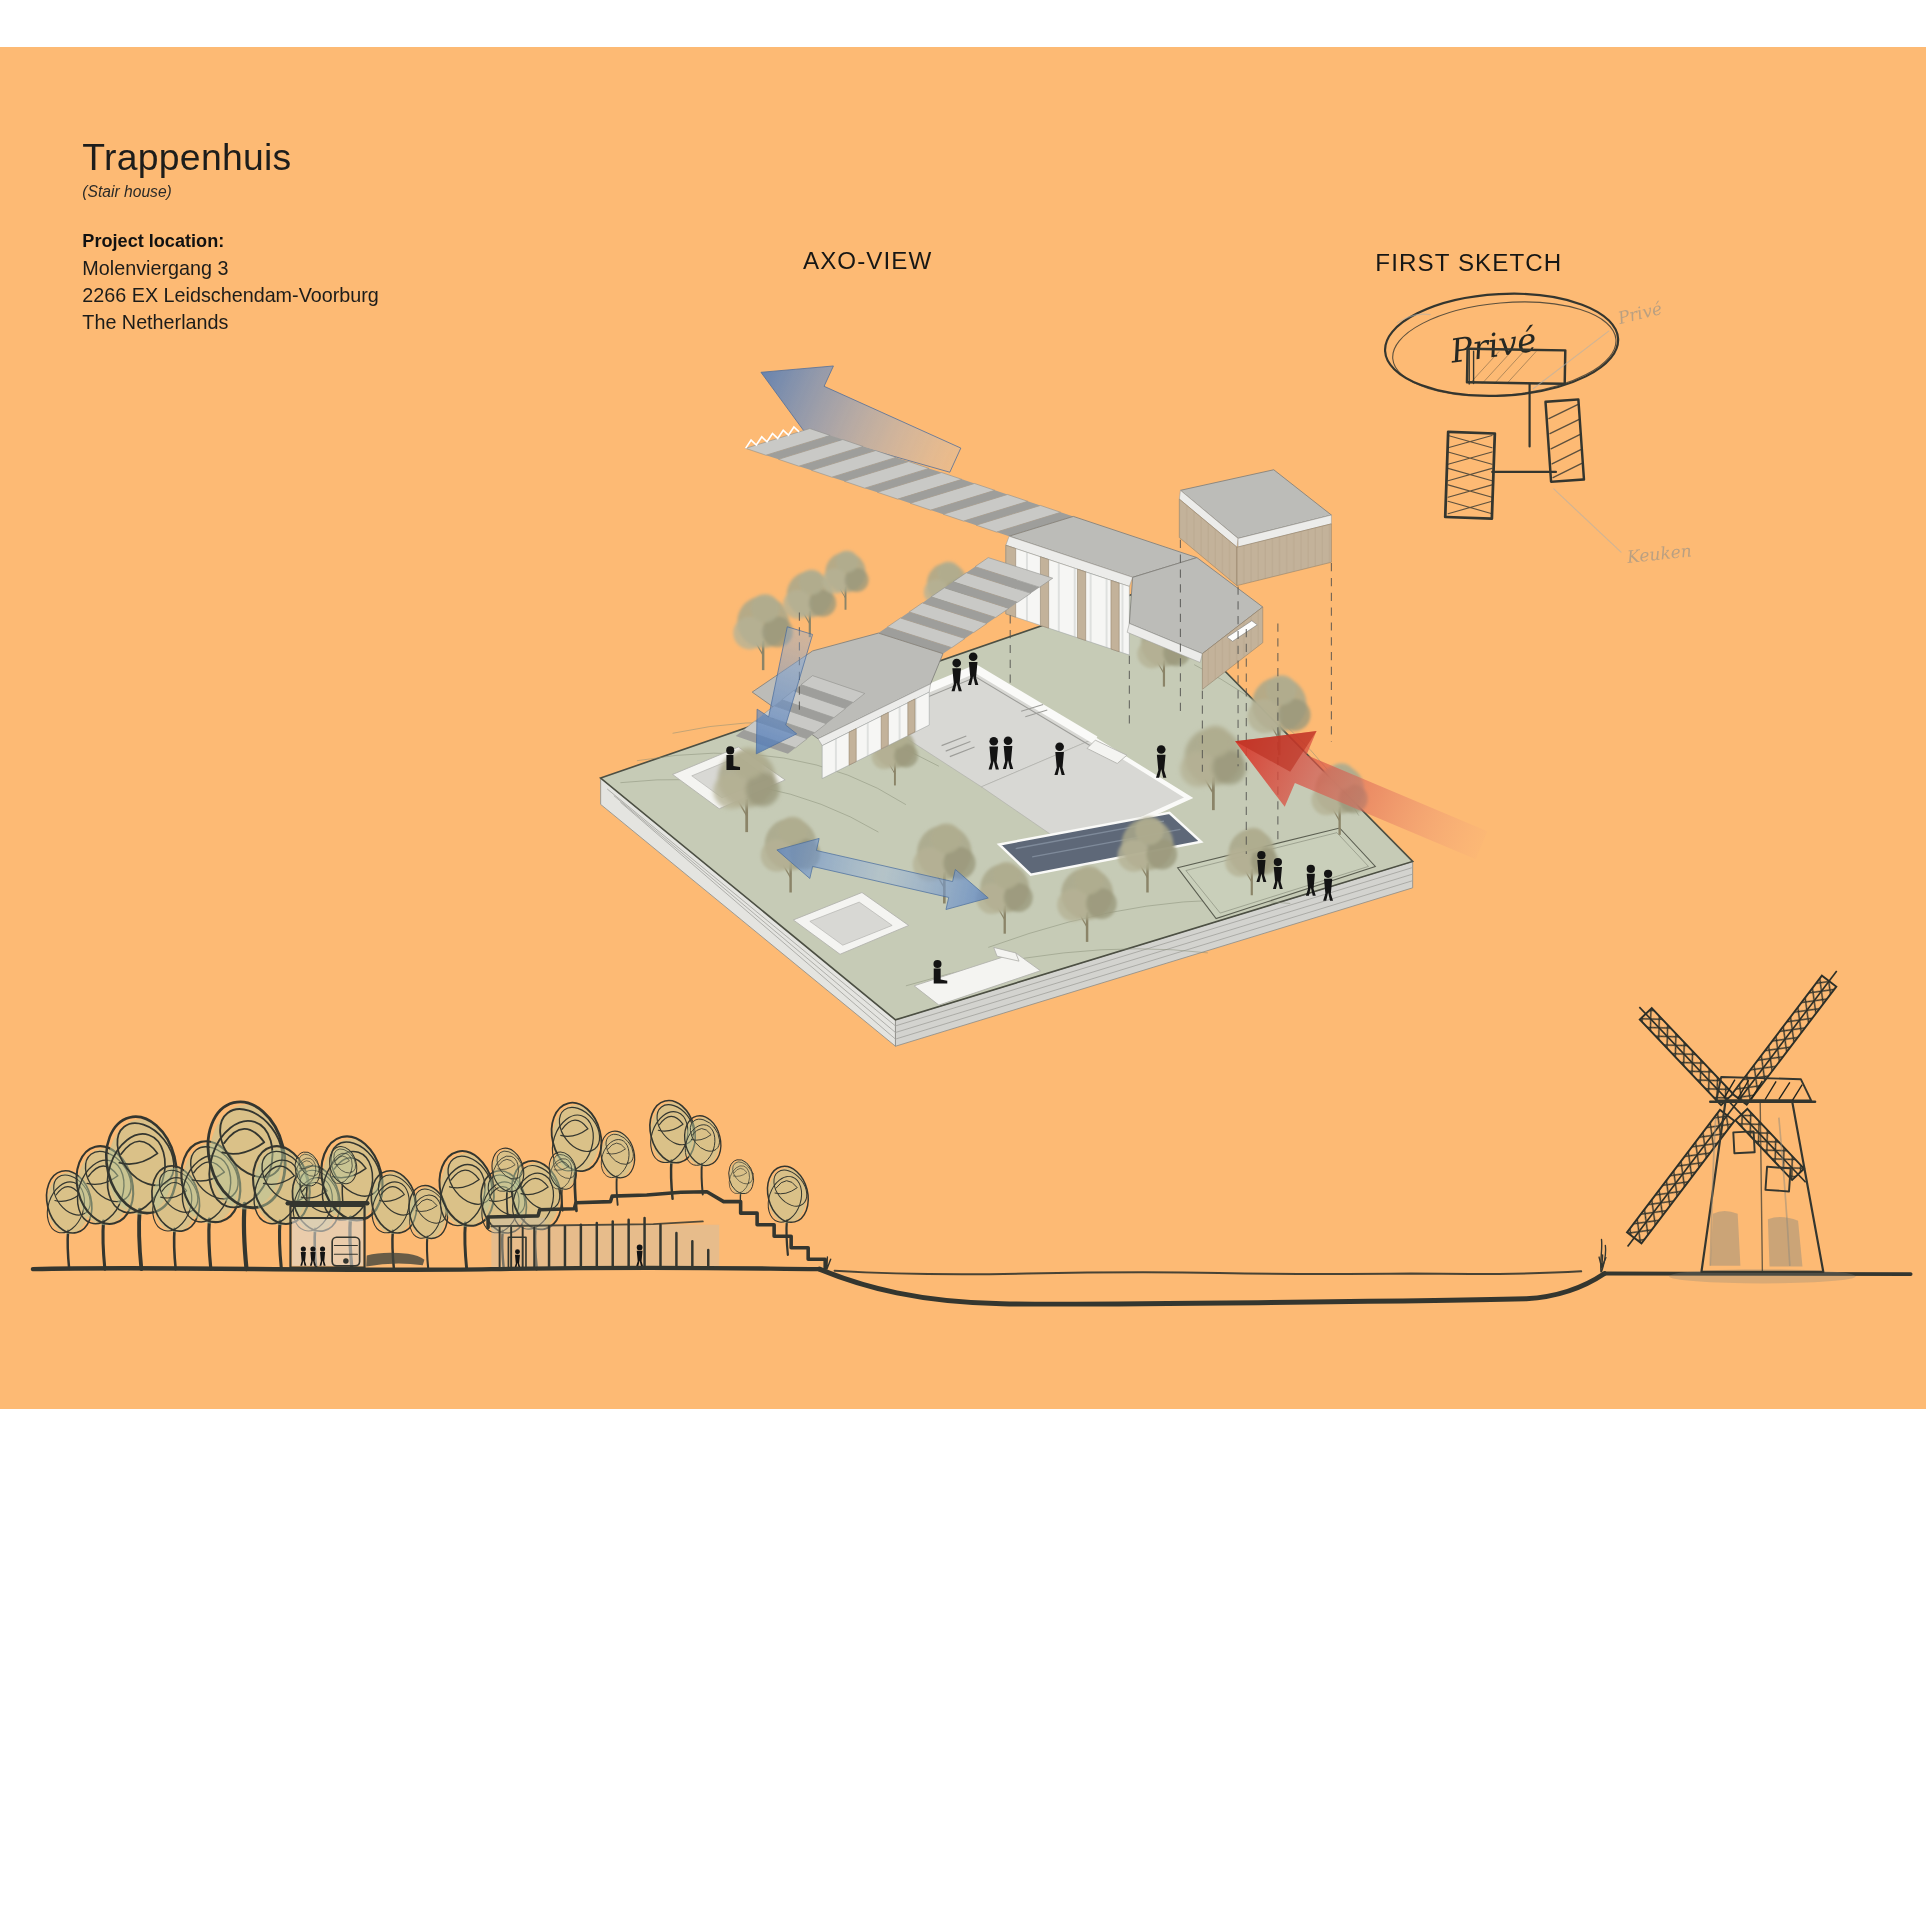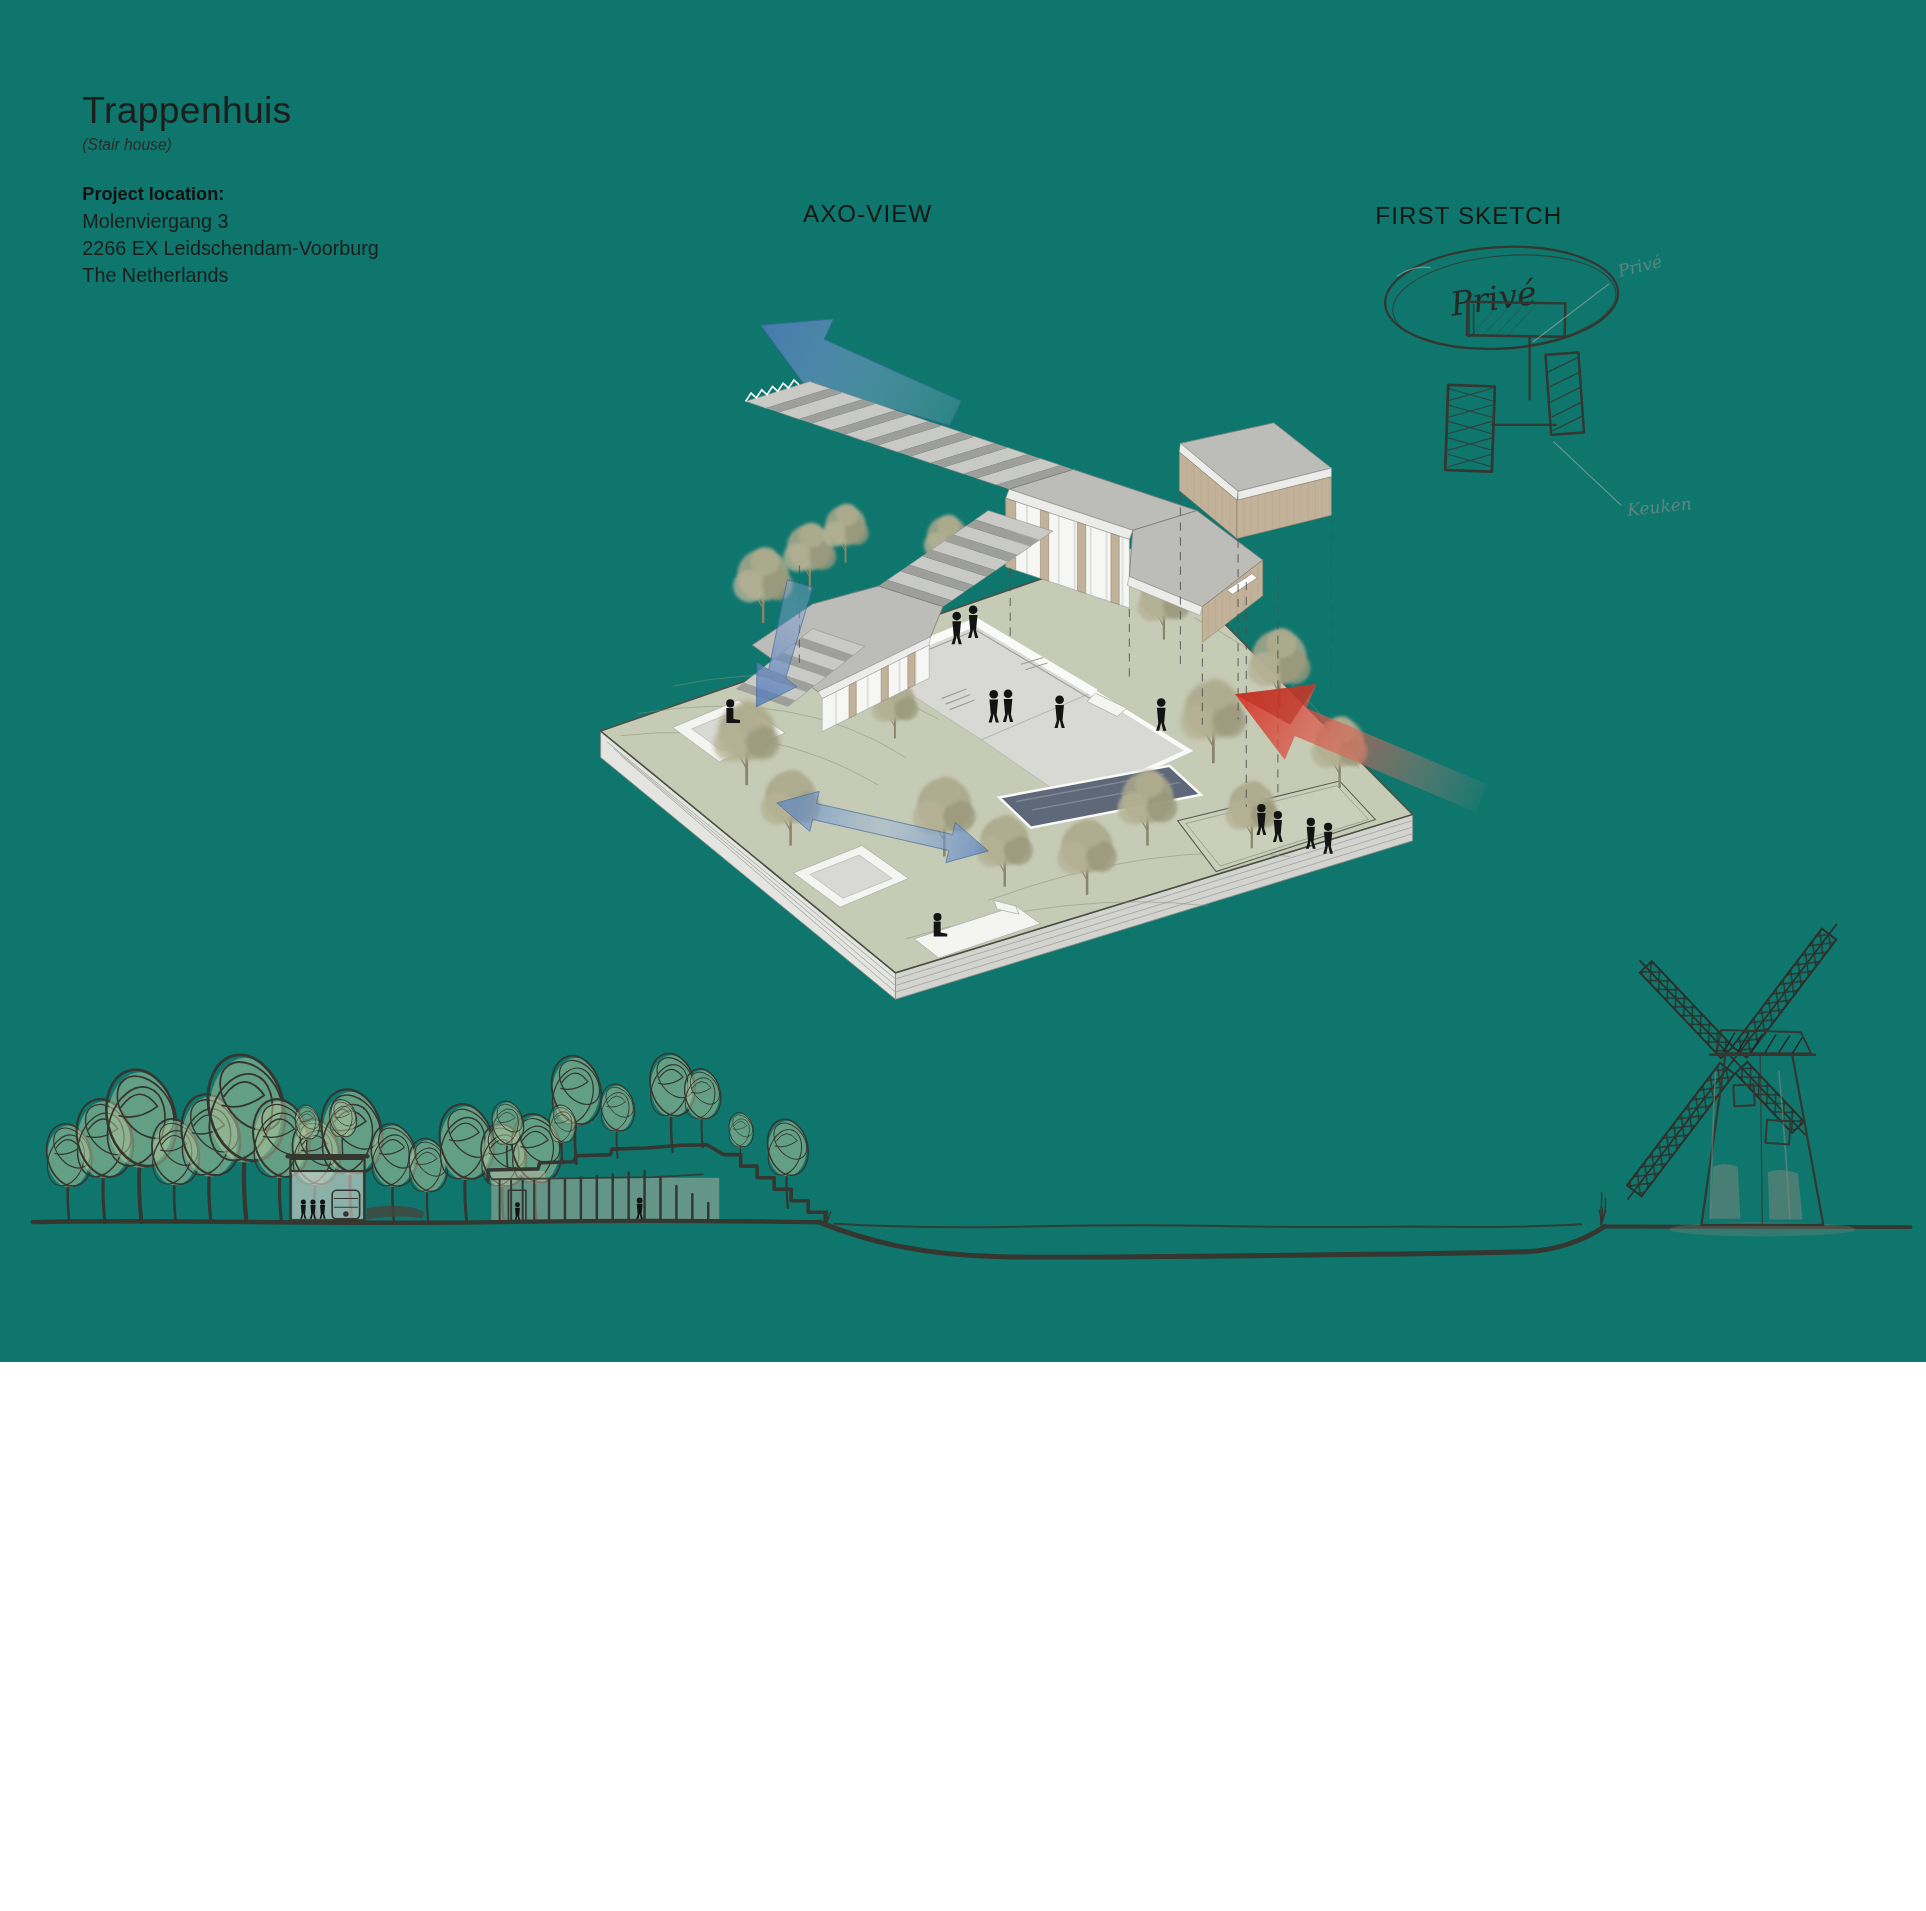--- a/index.html
+++ b/index.html
@@ -7,21 +7,21 @@
     --pal-accent-blue-light:#b9cde9;
     --pal-accent-red:#d63a2c;
     --pal-site-green:#c6cbb6;
     --pal-roof-grey:#bcbcb8;
     --pal-wood:#c3b29a;
     --pal-ink:#34362f;
     --pal-sketch-green:#b8c79c;
     --pal-windmill-grey:#b4afa6;
   }
   html,body{margin:0;padding:0;background:#ffffff;}
-  .board{width:100vw;max-width:100%;aspect-ratio:7016/4961;background:#0f766e;overflow:hidden;}
+  .board{width:100vw;max-width:100%;aspect-ratio:7016/4961;background:#fdba74;overflow:hidden;margin-top:47px;}
   svg{display:block;width:100%;height:100%;}
 
   
   .t-title{font:400 136px "Liberation Sans",sans-serif;fill:#1d1d1b;letter-spacing:1px;}
   .t-sub{font:italic 400 57px "Liberation Sans",sans-serif;fill:#2a2a28;}
   .t-loc{font:700 66px "Liberation Sans",sans-serif;fill:#111;}
   .t-body{font:400 72px "Liberation Sans",sans-serif;fill:#1c1c1a;}
   .t-label{font:400 88px "Liberation Sans",sans-serif;fill:#171715;letter-spacing:4px;}
   .t-hand{font:italic 400 120px "DejaVu Serif",serif;fill:#262823;}
   .t-pencil{font:italic 400 62px "DejaVu Serif",serif;fill:#8f8f8b;opacity:.6;}

